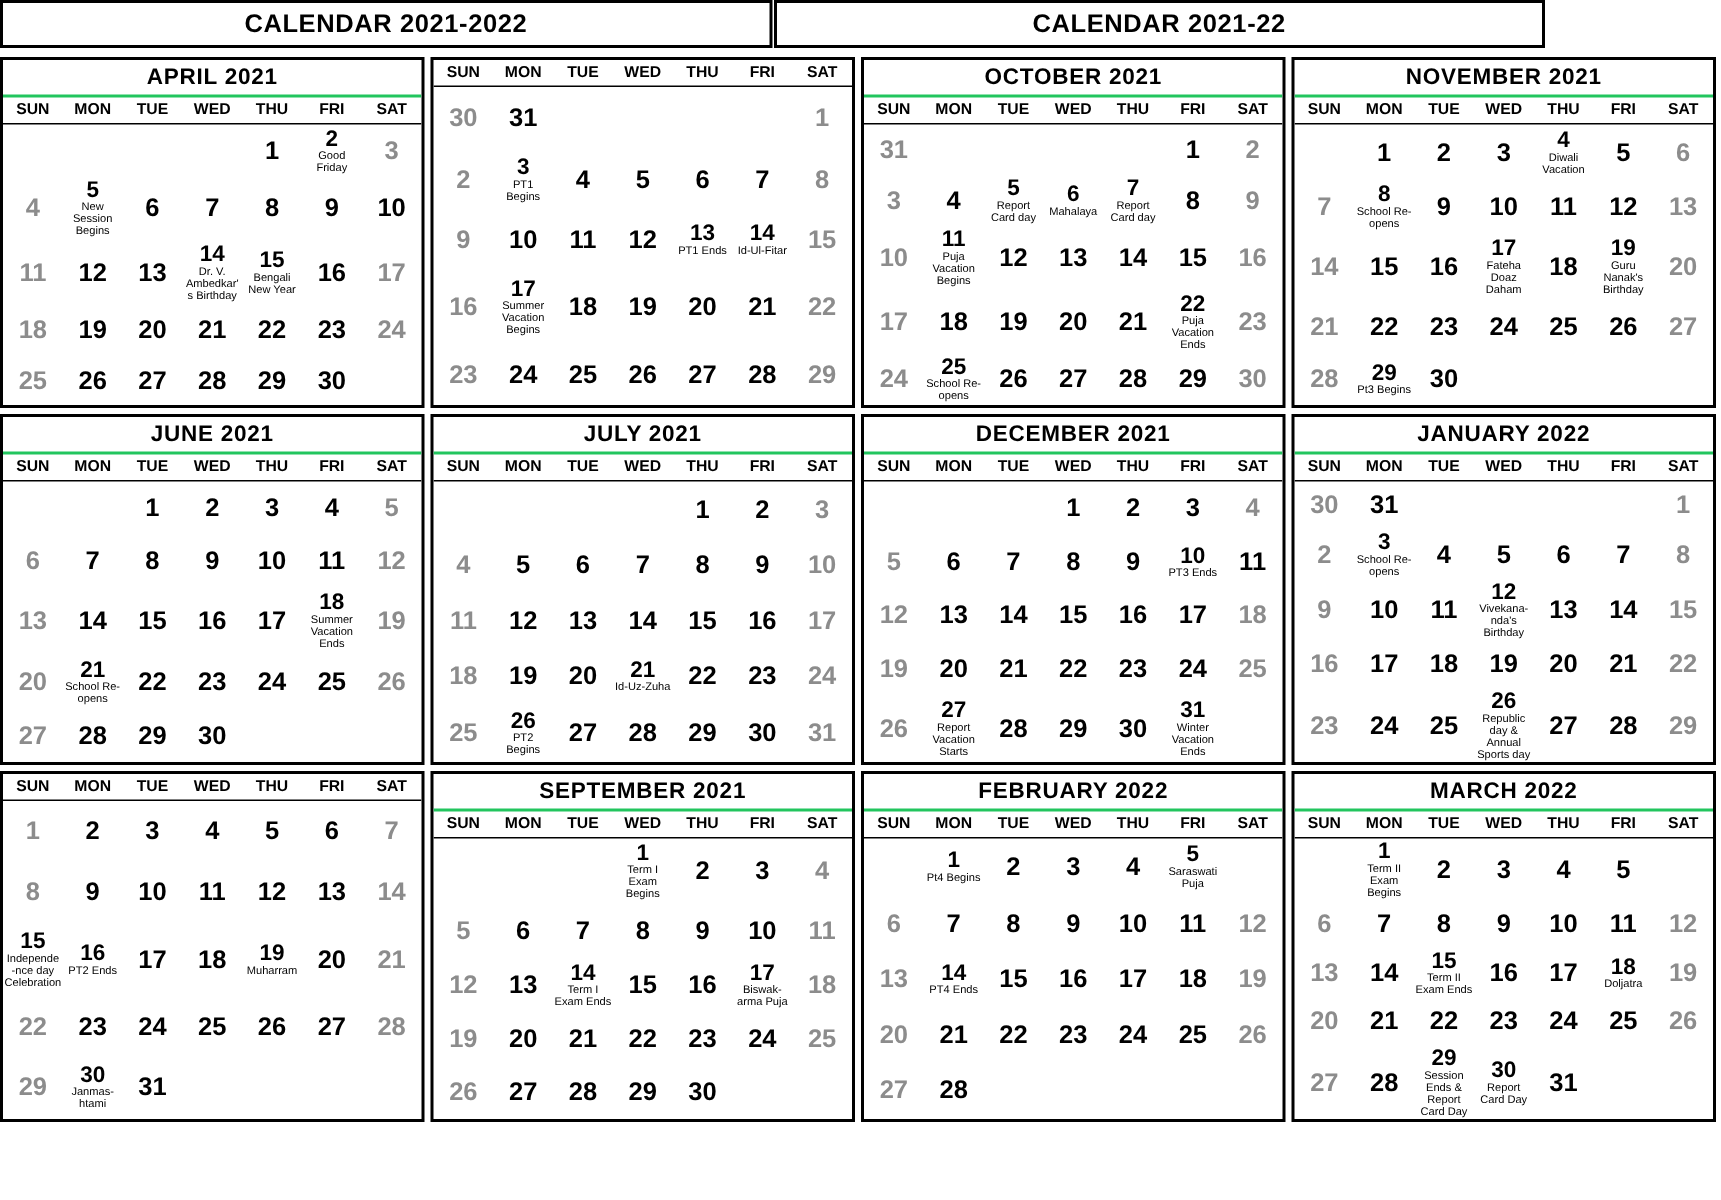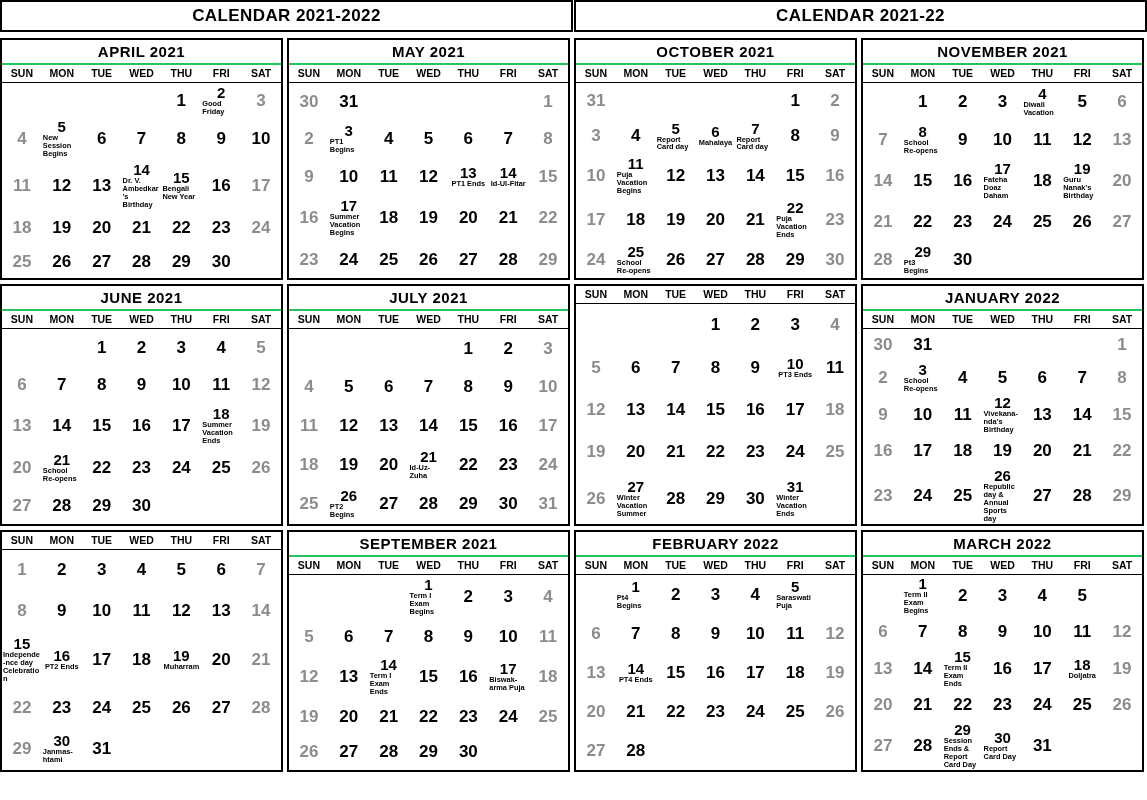--- a/index.html
+++ b/index.html
@@ -11,21 +11,21 @@
     overflow:hidden;
   }
   .page{
     width:1147px;height:800px;
     display:flex;flex-direction:column;
     box-sizing:border-box;
   }
   
   .titles{
     display:flex;
-    width:1147px;
+    width:1030px;
     height:34px;
     box-sizing:border-box;
   }
   .title-box{
     width:573px;
     height:32px;
     border:2px solid #000;
     box-sizing:border-box;
     display:flex;align-items:center;justify-content:center;
     font-weight:bold;font-size:17px;letter-spacing:.4px;
@@ -85,23 +85,23 @@
   .num{
     font-size:17px;
     font-weight:bold;
     line-height:1;
     color:#000;
   }
   .num.grey{color:#8c8c8c;}
   .num.withnote{font-size:15px;}
   .note{
     font-size:7.4px;
-    font-weight:bold;
+    font-weight:normal;
     line-height:1.08;
-    text-align:left;
+    text-align:center;
     color:#000;
     padding:0 1px;
     word-break:break-word;
   }
   .cell.hasnote{flex-direction:column;justify-content:center;gap:0px;}
   .empty{}
 </style>
 </head>
 <body>
 
@@ -220,21 +220,20 @@
           <div class="cell">
             <div class="num">29</div>
           </div>
           <div class="cell">
             <div class="num">30</div>
           </div>
           <div class="cell empty"></div>
         </div>
       </div>
       <div class="month">
-        <div class="month-name">MAY 2021</div>
         <div class="dows">
           <div class="dow">SUN</div>
           <div class="dow">MON</div>
           <div class="dow">TUE</div>
           <div class="dow">WED</div>
           <div class="dow">THU</div>
           <div class="dow">FRI</div>
           <div class="dow">SAT</div>
         </div>
         <div class="weeks">
@@ -790,20 +789,21 @@
           </div>
           <div class="cell">
             <div class="num">30</div>
           </div>
           <div class="cell">
             <div class="num grey">31</div>
           </div>
         </div>
       </div>
       <div class="month">
+        <div class="month-name">DECEMBER 2021</div>
         <div class="dows">
           <div class="dow">SUN</div>
           <div class="dow">MON</div>
           <div class="dow">TUE</div>
           <div class="dow">WED</div>
           <div class="dow">THU</div>
           <div class="dow">FRI</div>
           <div class="dow">SAT</div>
         </div>
         <div class="weeks">
@@ -884,21 +884,21 @@
             <div class="num">24</div>
           </div>
           <div class="cell">
             <div class="num grey">25</div>
           </div>
           <div class="cell">
             <div class="num grey">26</div>
           </div>
           <div class="cell hasnote">
             <div class="num withnote">27</div>
-            <div class="note">Winter Vacation Summer</div>
+            <div class="note">Report Vacation Starts</div>
           </div>
           <div class="cell">
             <div class="num">28</div>
           </div>
           <div class="cell">
             <div class="num">29</div>
           </div>
           <div class="cell">
             <div class="num">30</div>
           </div>

